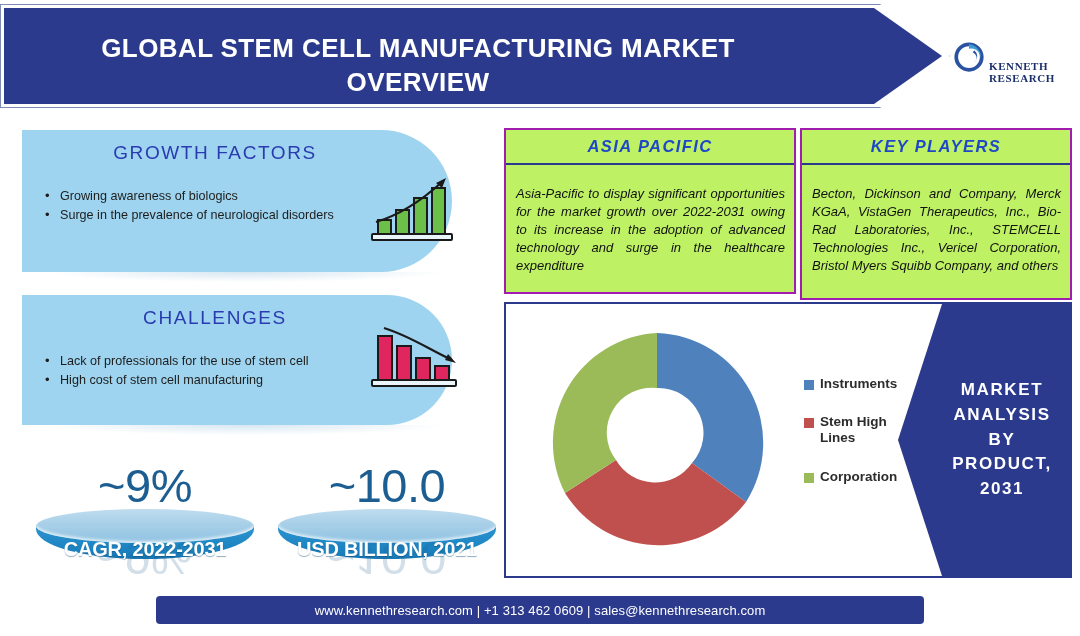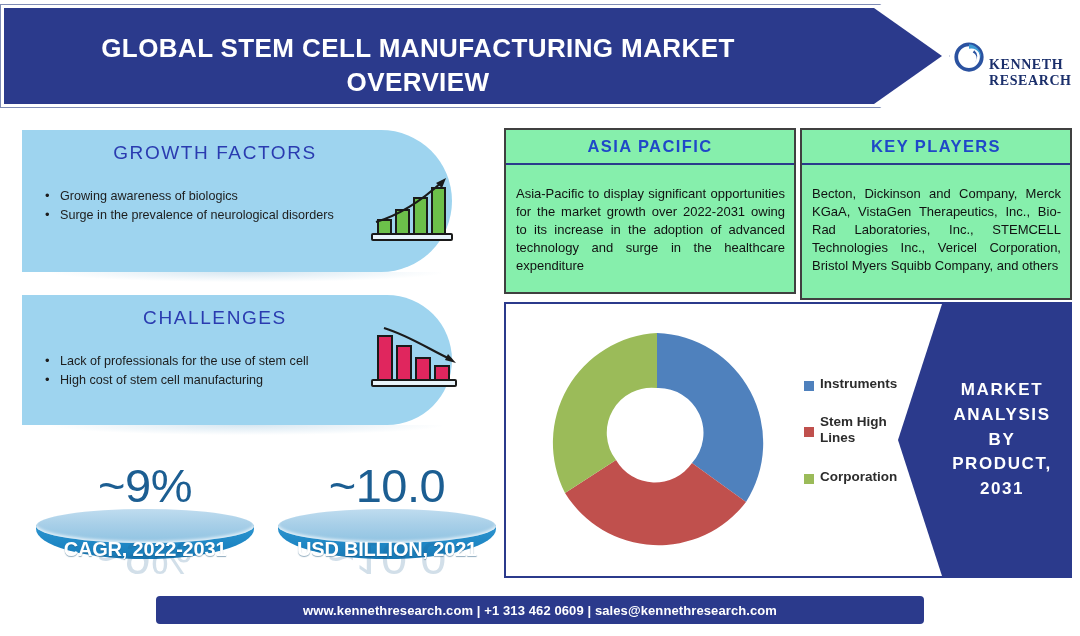--- a/index.html
+++ b/index.html
@@ -55,21 +55,21 @@
     right: 2px; top: 26px;
     width: 124px; height: 54px;
     display: flex; align-items: center; gap: 5px;
   }
   .logo-mark { width: 30px; height: 30px; flex: 0 0 30px; }
   .logo-text {
     display: flex; flex-direction: column;
     line-height: 1.08;
     font-family: "Liberation Serif", serif;
     font-weight: bold;
-    font-size: 14px;
+    font-size: 11px;
     color: #1b2f6b;
     letter-spacing: 0.6px;
     margin-top: 31px;
   }
 
   
   .pill {
     position: absolute;
     background: #9ed4ef;
     border-radius: 0 90px 90px 0;
@@ -160,22 +160,23 @@
     letter-spacing: -0.2px;
     text-shadow: 0 1px 1px rgba(10,70,110,0.45);
   }
 
   .cyl-a { left: 36px; top: 462px; width: 218px; height: 105px; }
   .cyl-b { left: 278px; top: 462px; width: 218px; height: 105px; }
 
   
   .box {
     position: absolute;
-    border: 2px solid #404040;
-    background: #86efac;
+    border: 2px solid #a21caf;
+    background: #bef264;
+    font-style: italic;
   }
   .box-head {
     text-align: center;
     color: #1f48c8;
     font-weight: bold;
     font-size: 16.5px;
     letter-spacing: 1.4px;
     text-transform: uppercase;
     padding: 7px 0 7px;
     border-bottom: 2px solid #2b3a8c;
@@ -201,21 +202,21 @@
     background: #ffffff;
     overflow: hidden;
   }
   .donut { position: absolute; left: 26px; top: 14px; width: 250px; height: 250px; }
   .legend {
     position: absolute;
     left: 278px; top: 72px;
     width: 130px;
   }
   .legend-row {
-    display: flex; align-items: center;
+    display: flex; align-items: flex-start;
     gap: 6px;
     margin-bottom: 22px;
     padding-left: 20px;
   }
   .legend-swatch { width: 10px; height: 10px; margin-top: 4px; flex: 0 0 10px; }
   .legend-label {
     font-size: 13.5px;
     font-weight: bold;
     color: #2c2c2c;
     line-height: 1.2;
@@ -245,21 +246,21 @@
     position: absolute;
     left: 156px; top: 596px;
     width: 768px; height: 28px;
     background: #2b3a8c;
     border-radius: 4px;
     display: flex; align-items: center; justify-content: center;
   }
   .footer-text {
     color: #ffffff;
     font-size: 13px;
-    font-weight: bold;
+    font-weight: normal;
     letter-spacing: 0.1px;
   }
 </style>
 </head>
 <body>
 
 <div id="page">
 
   <div class="header-wrap">
     <div class="header-outline"></div>

